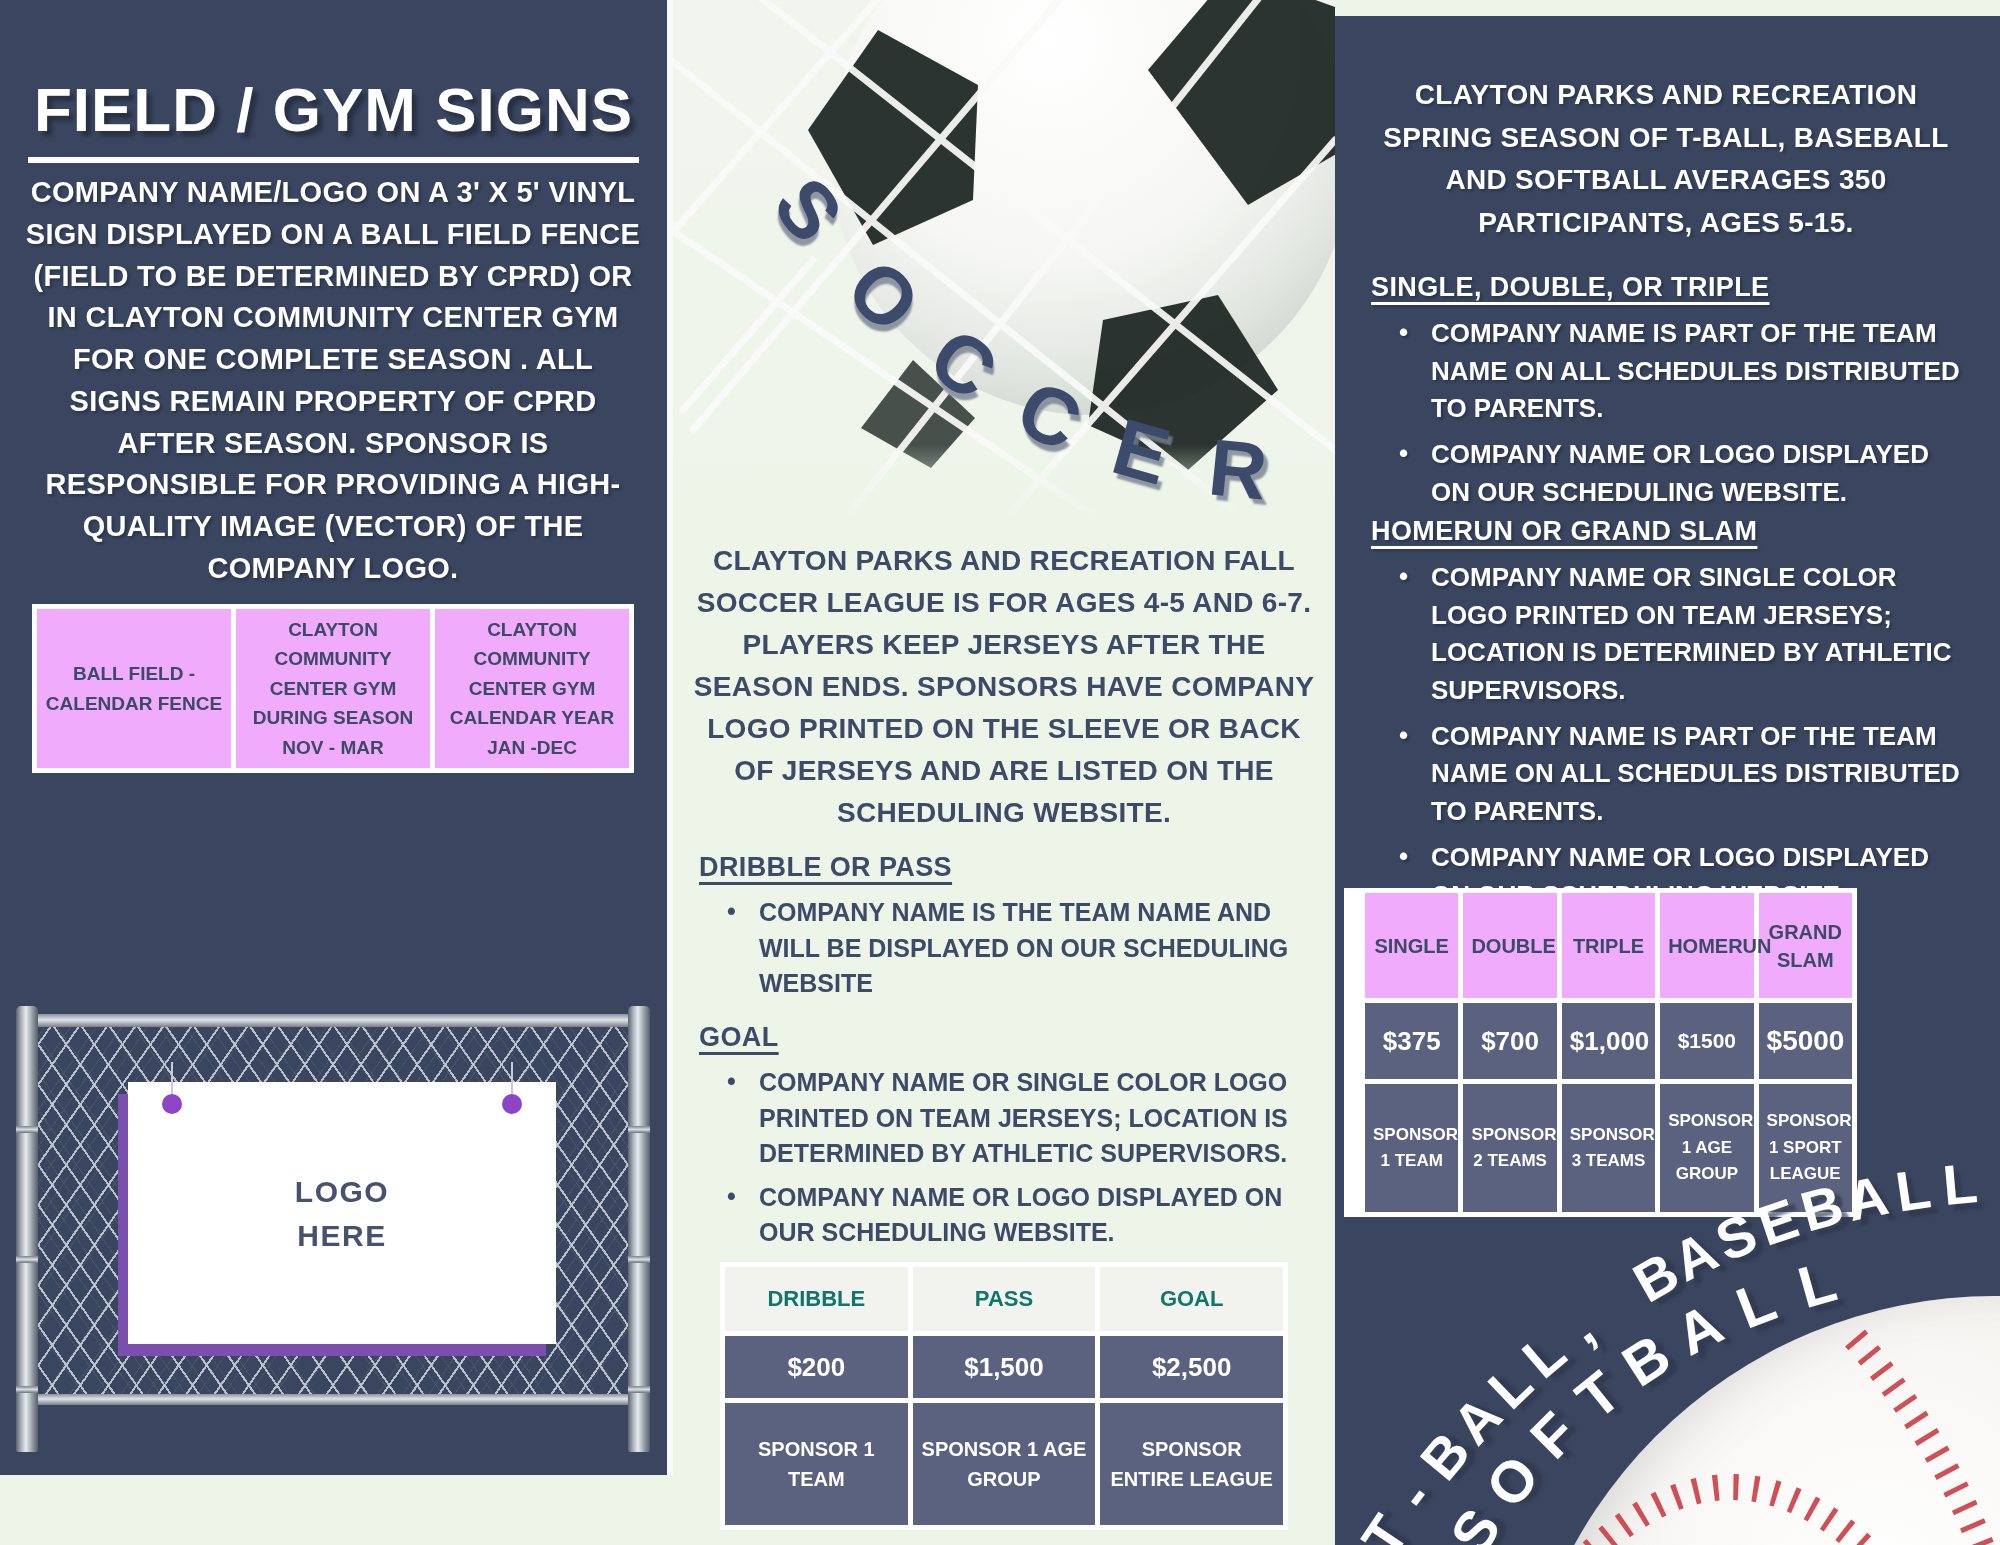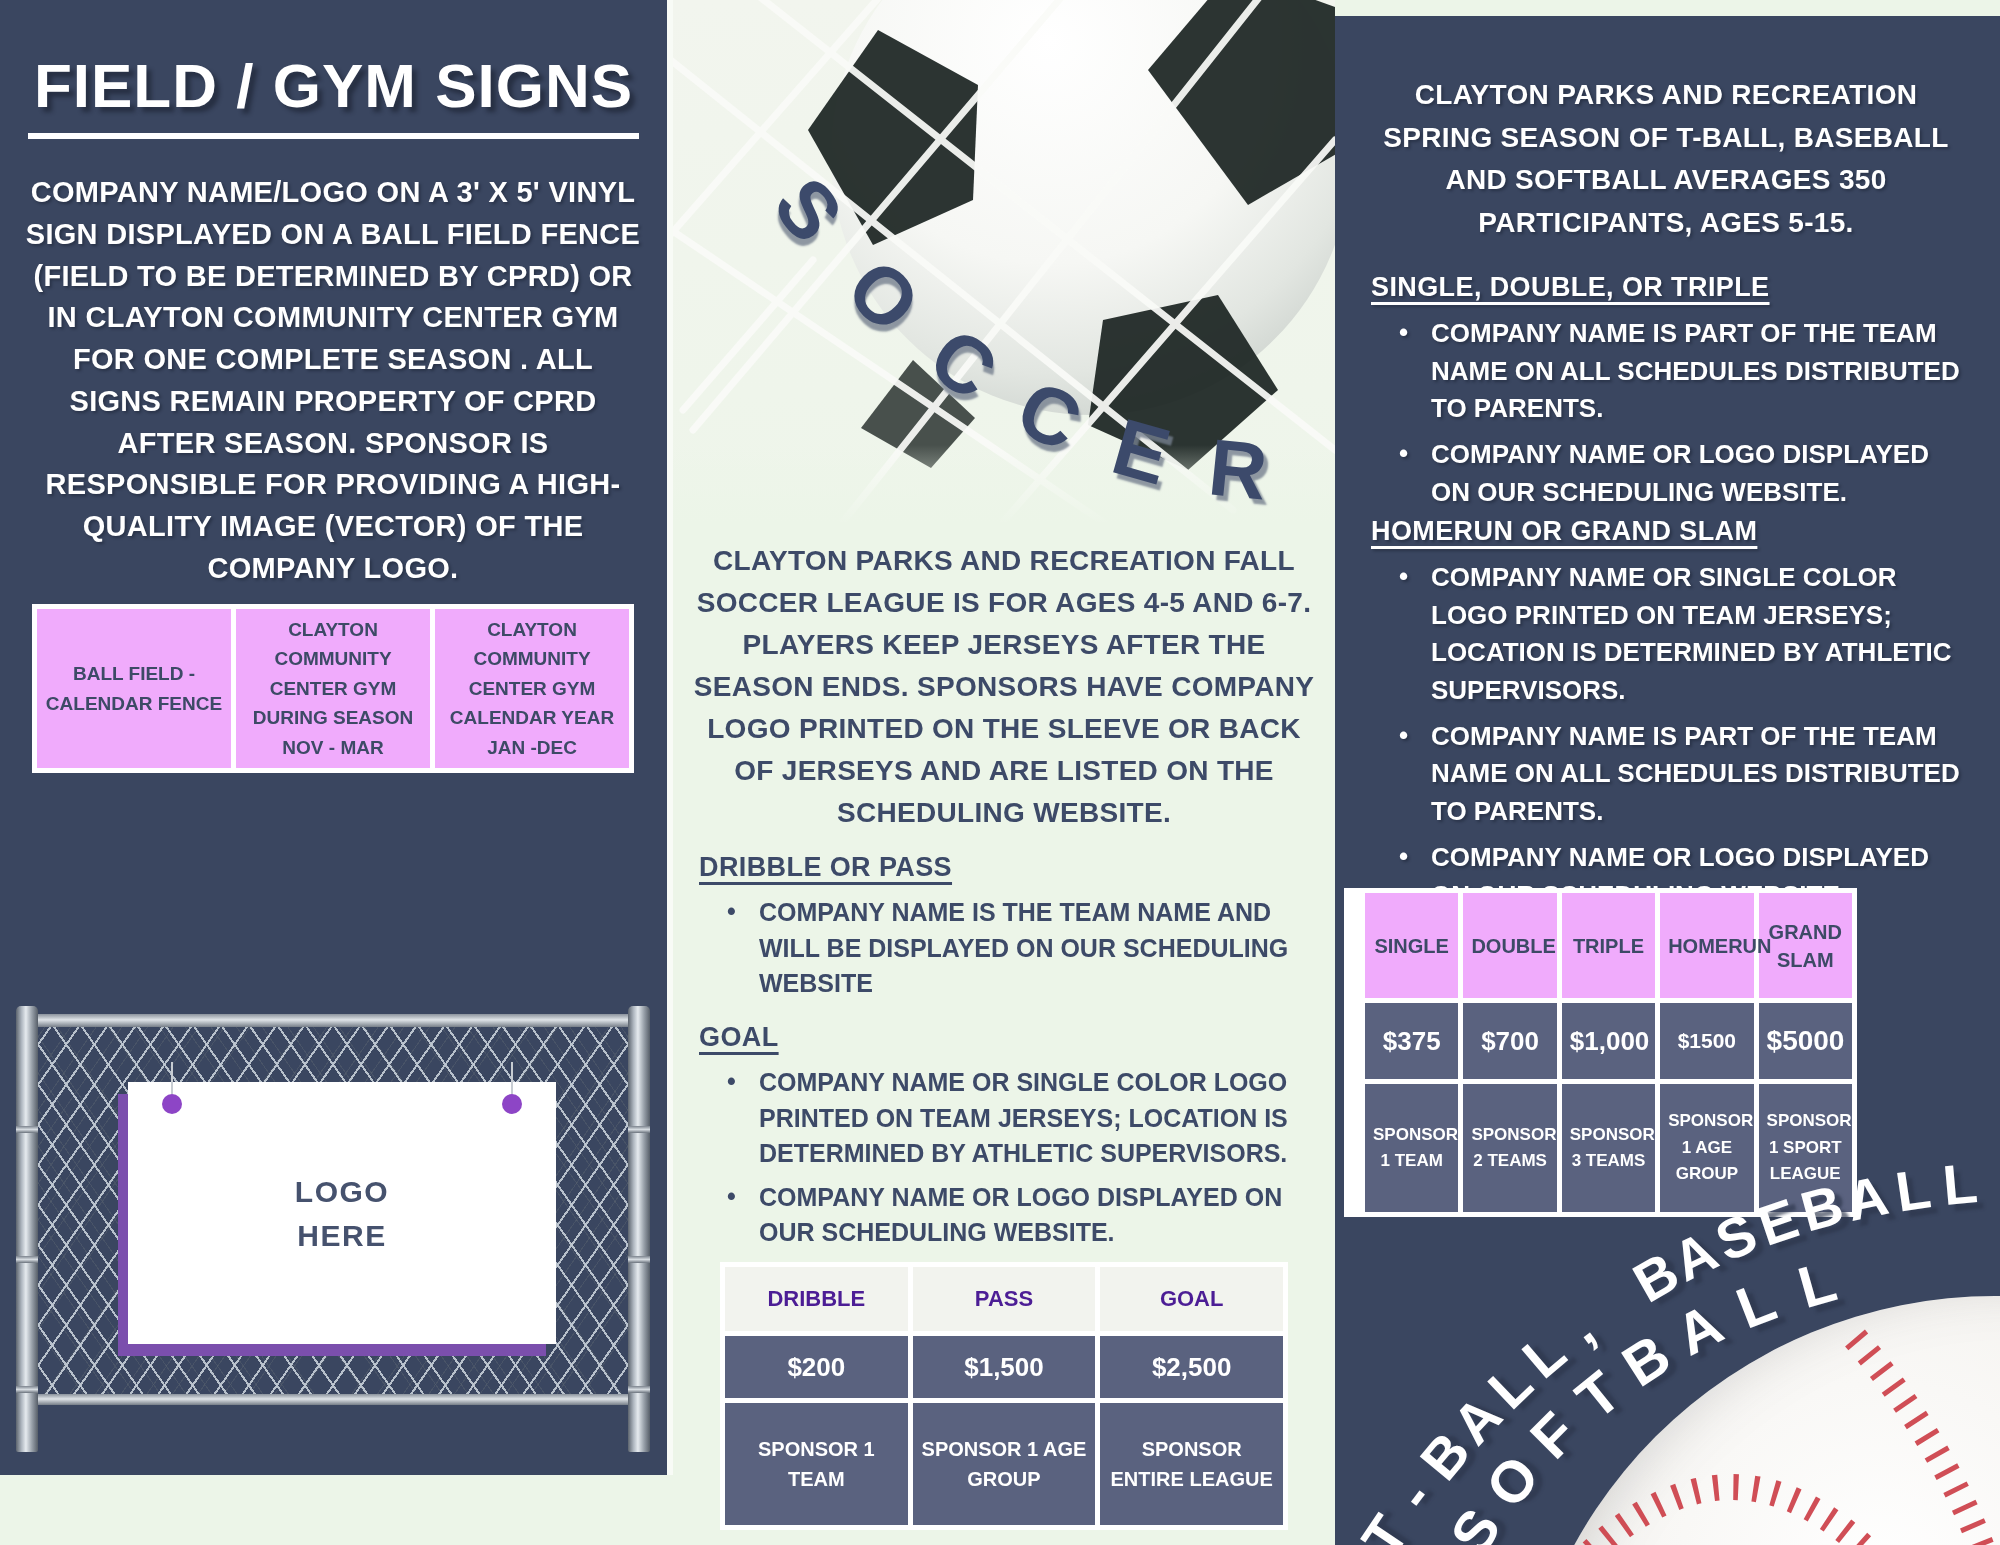--- a/index.html
+++ b/index.html
@@ -10,29 +10,29 @@
   .panel { position:absolute; }
   .panel-left  { left:0; top:0; width:667px; height:1475px; background:#3a4660; }
   .divider     { position:absolute; left:667px; top:0; width:6px; height:1475px; background:#f8fbf6; }
   .panel-mid   { left:673px; top:0; width:662px; height:1545px; }
   .panel-right { left:1335px; top:0; width:665px; height:1545px; background:#3a4660; overflow:hidden;margin-top:16px; }
 
   
   .lp-title-wrap { position:absolute; left:0; right:0; top:50px; text-align:center; }
   .lp-title { display:inline-block; color:#ffffff; font-size:62px; letter-spacing:1px;
               padding:0 6px 12px 6px; border-bottom:6px solid #ffffff;
-              text-shadow:5px 5px 4px rgba(15,20,32,.45); }
+              text-shadow:5px 5px 4px rgba(15,20,32,.45);margin-top:24px; }
   .lp-para { position:absolute; left:24px; top:172px; width:618px; color:#ffffff;
              font-size:29px; line-height:1.44; text-align:center; letter-spacing:.3px;
              text-shadow:2px 2px 3px rgba(10,15,25,.35); }
 
   table.price { border-collapse:separate; border-spacing:5px; background:#ffffff; table-layout:fixed; }
   table.price td { text-align:center; vertical-align:middle; padding:6px 8px; }
   td.hdr-green { background:#f0abfc; color:#3d4a66; }
-  td.hdr-white { background:#f2f3ee; color:#4c1d95; }
+  td.hdr-white { background:#f2f3ee; color:#0f766e; }
   td.val { background:#5a627f; color:#ffffff; }
   .ln { display:block; }
 
   .lp-table { position:absolute; left:32px; top:604px; width:602px; }
   .lp-table td.hdr-green { height:150px; font-size:19px; line-height:1.55; }
   .lp-table td.val { height:185px; font-size:21px; line-height:1.6; }
 
   
   .fence { position:absolute; left:16px; top:1002px; width:634px; height:452px; }
   .post { position:absolute; top:4px; width:22px; height:446px; border-radius:5px 5px 2px 2px;

